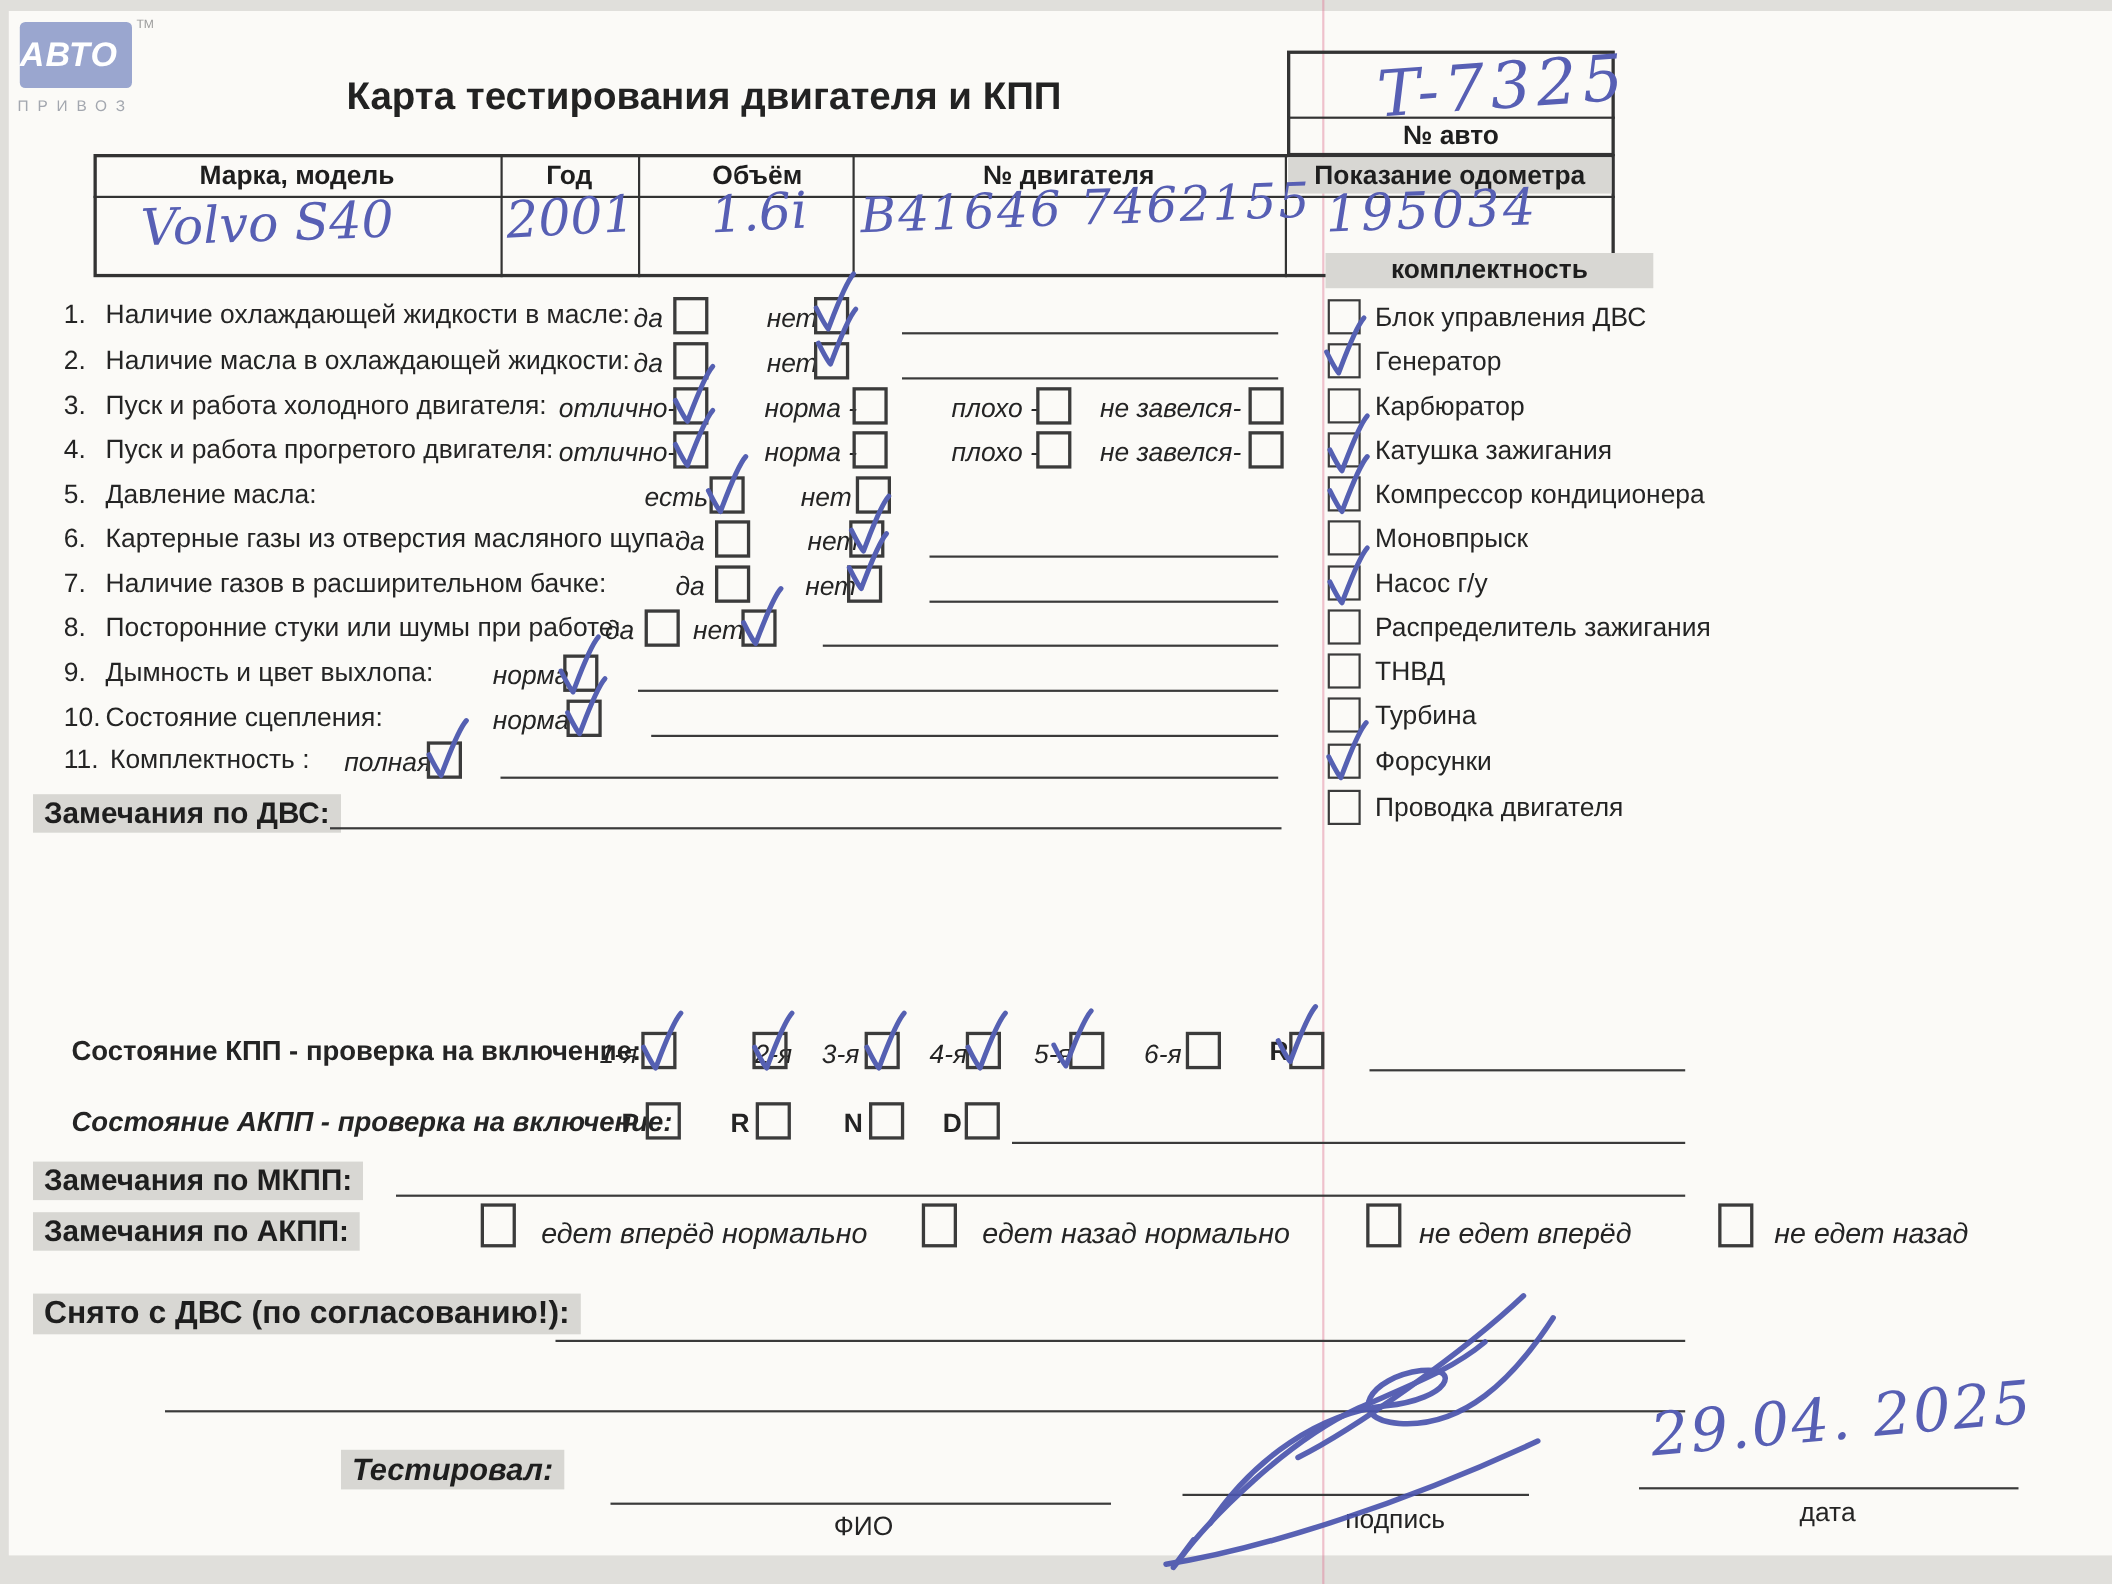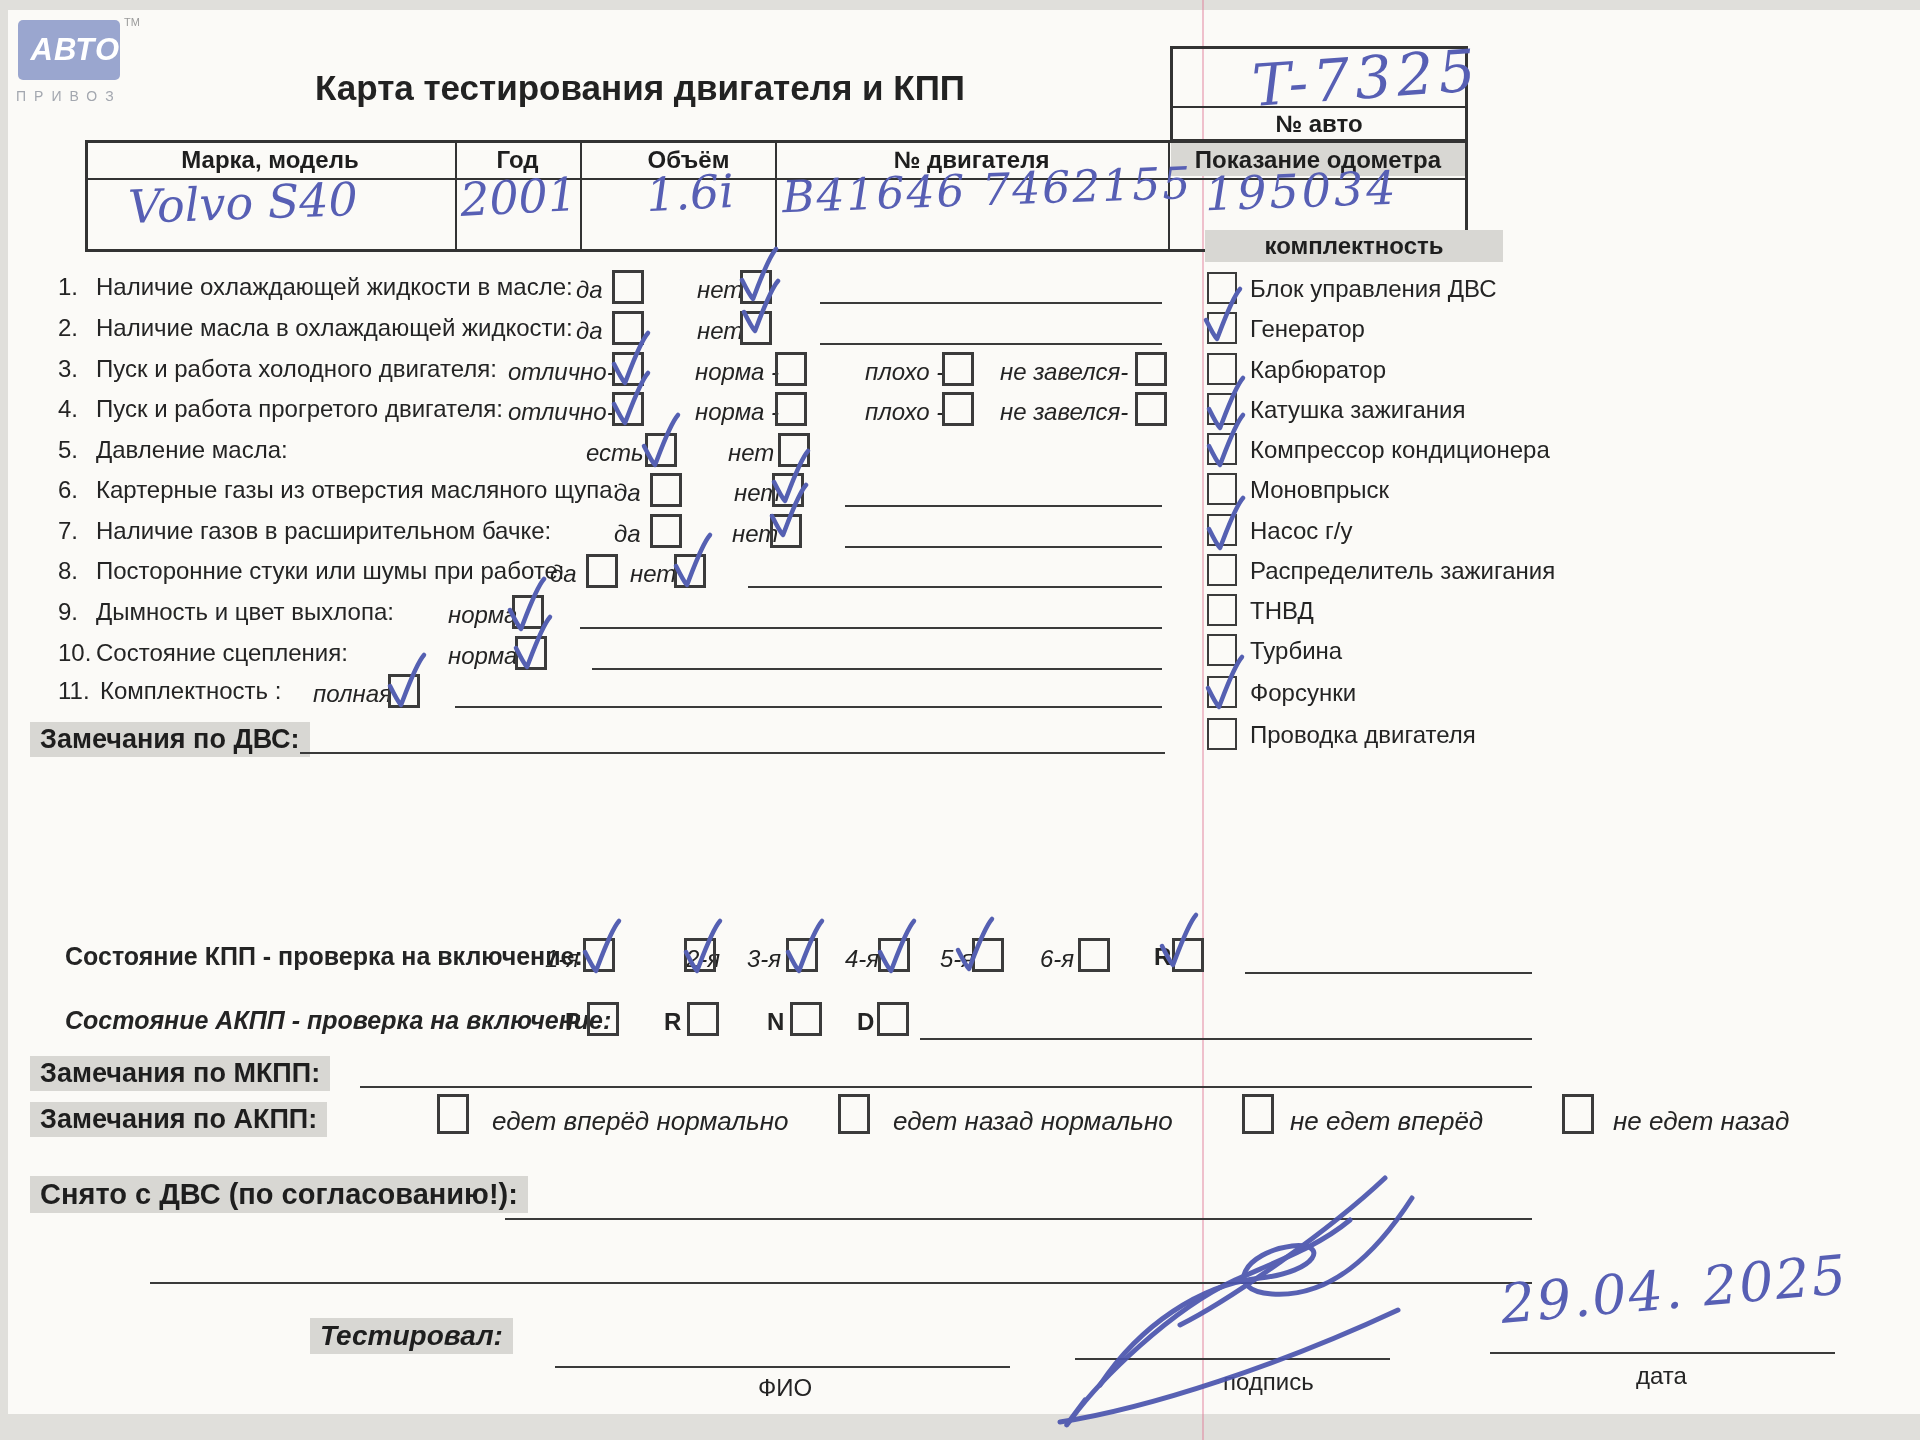--- a/index.html
+++ b/index.html
@@ -24,21 +24,21 @@
   .edge{position:absolute;background:#e0dfdb;}
 </style>
 </head>
 <body>
 
 <div class="edge" style="left:0;top:0;width:1920px;height:10px;"></div>
 <div class="edge" style="left:0;top:0;width:8px;height:1440px;"></div>
 <div class="edge" style="left:0;top:1414px;width:1920px;height:26px;"></div>
 <div class="abs" style="left:1202px;top:0;width:2px;height:1440px;background:rgba(225,122,150,0.45);"></div>
 
-<div class="abs" style="left:18px;top:20px;width:102px;height:60px;background:#9aa6cf;border-radius:5px;display:flex;align-items:center;justify-content:flex-end;">
+<div class="abs" style="left:18px;top:20px;width:102px;height:60px;background:#9aa6cf;border-radius:5px;display:flex;align-items:center;justify-content:flex-start;">
   <span class="b it" style="color:#ffffff;font-size:31px;letter-spacing:1px;">АВТО</span>
 </div>
 <div class="abs" style="left:124px;top:16px;font-size:11px;color:#9b9b9b;">ТМ</div>
 <div class="abs" style="left:16px;top:88px;font-size:14px;color:#a3a7af;letter-spacing:8px;">ПРИВОЗ</div>
 
 <div class="abs b" style="left:300px;top:68px;width:680px;text-align:center;font-size:35px;color:#222;">Карта тестирования двигателя  и КПП</div>
 
 <div class="abs" style="left:1170px;top:46px;width:298px;height:96px;border:3px solid #333;box-sizing:border-box;"></div>
 <div class="abs" style="left:1170px;top:106px;width:298px;border-top:2.5px solid #333;"></div>
 <div class="abs b" style="left:1170px;top:110px;width:298px;text-align:center;font-size:24px;">№ авто</div>

